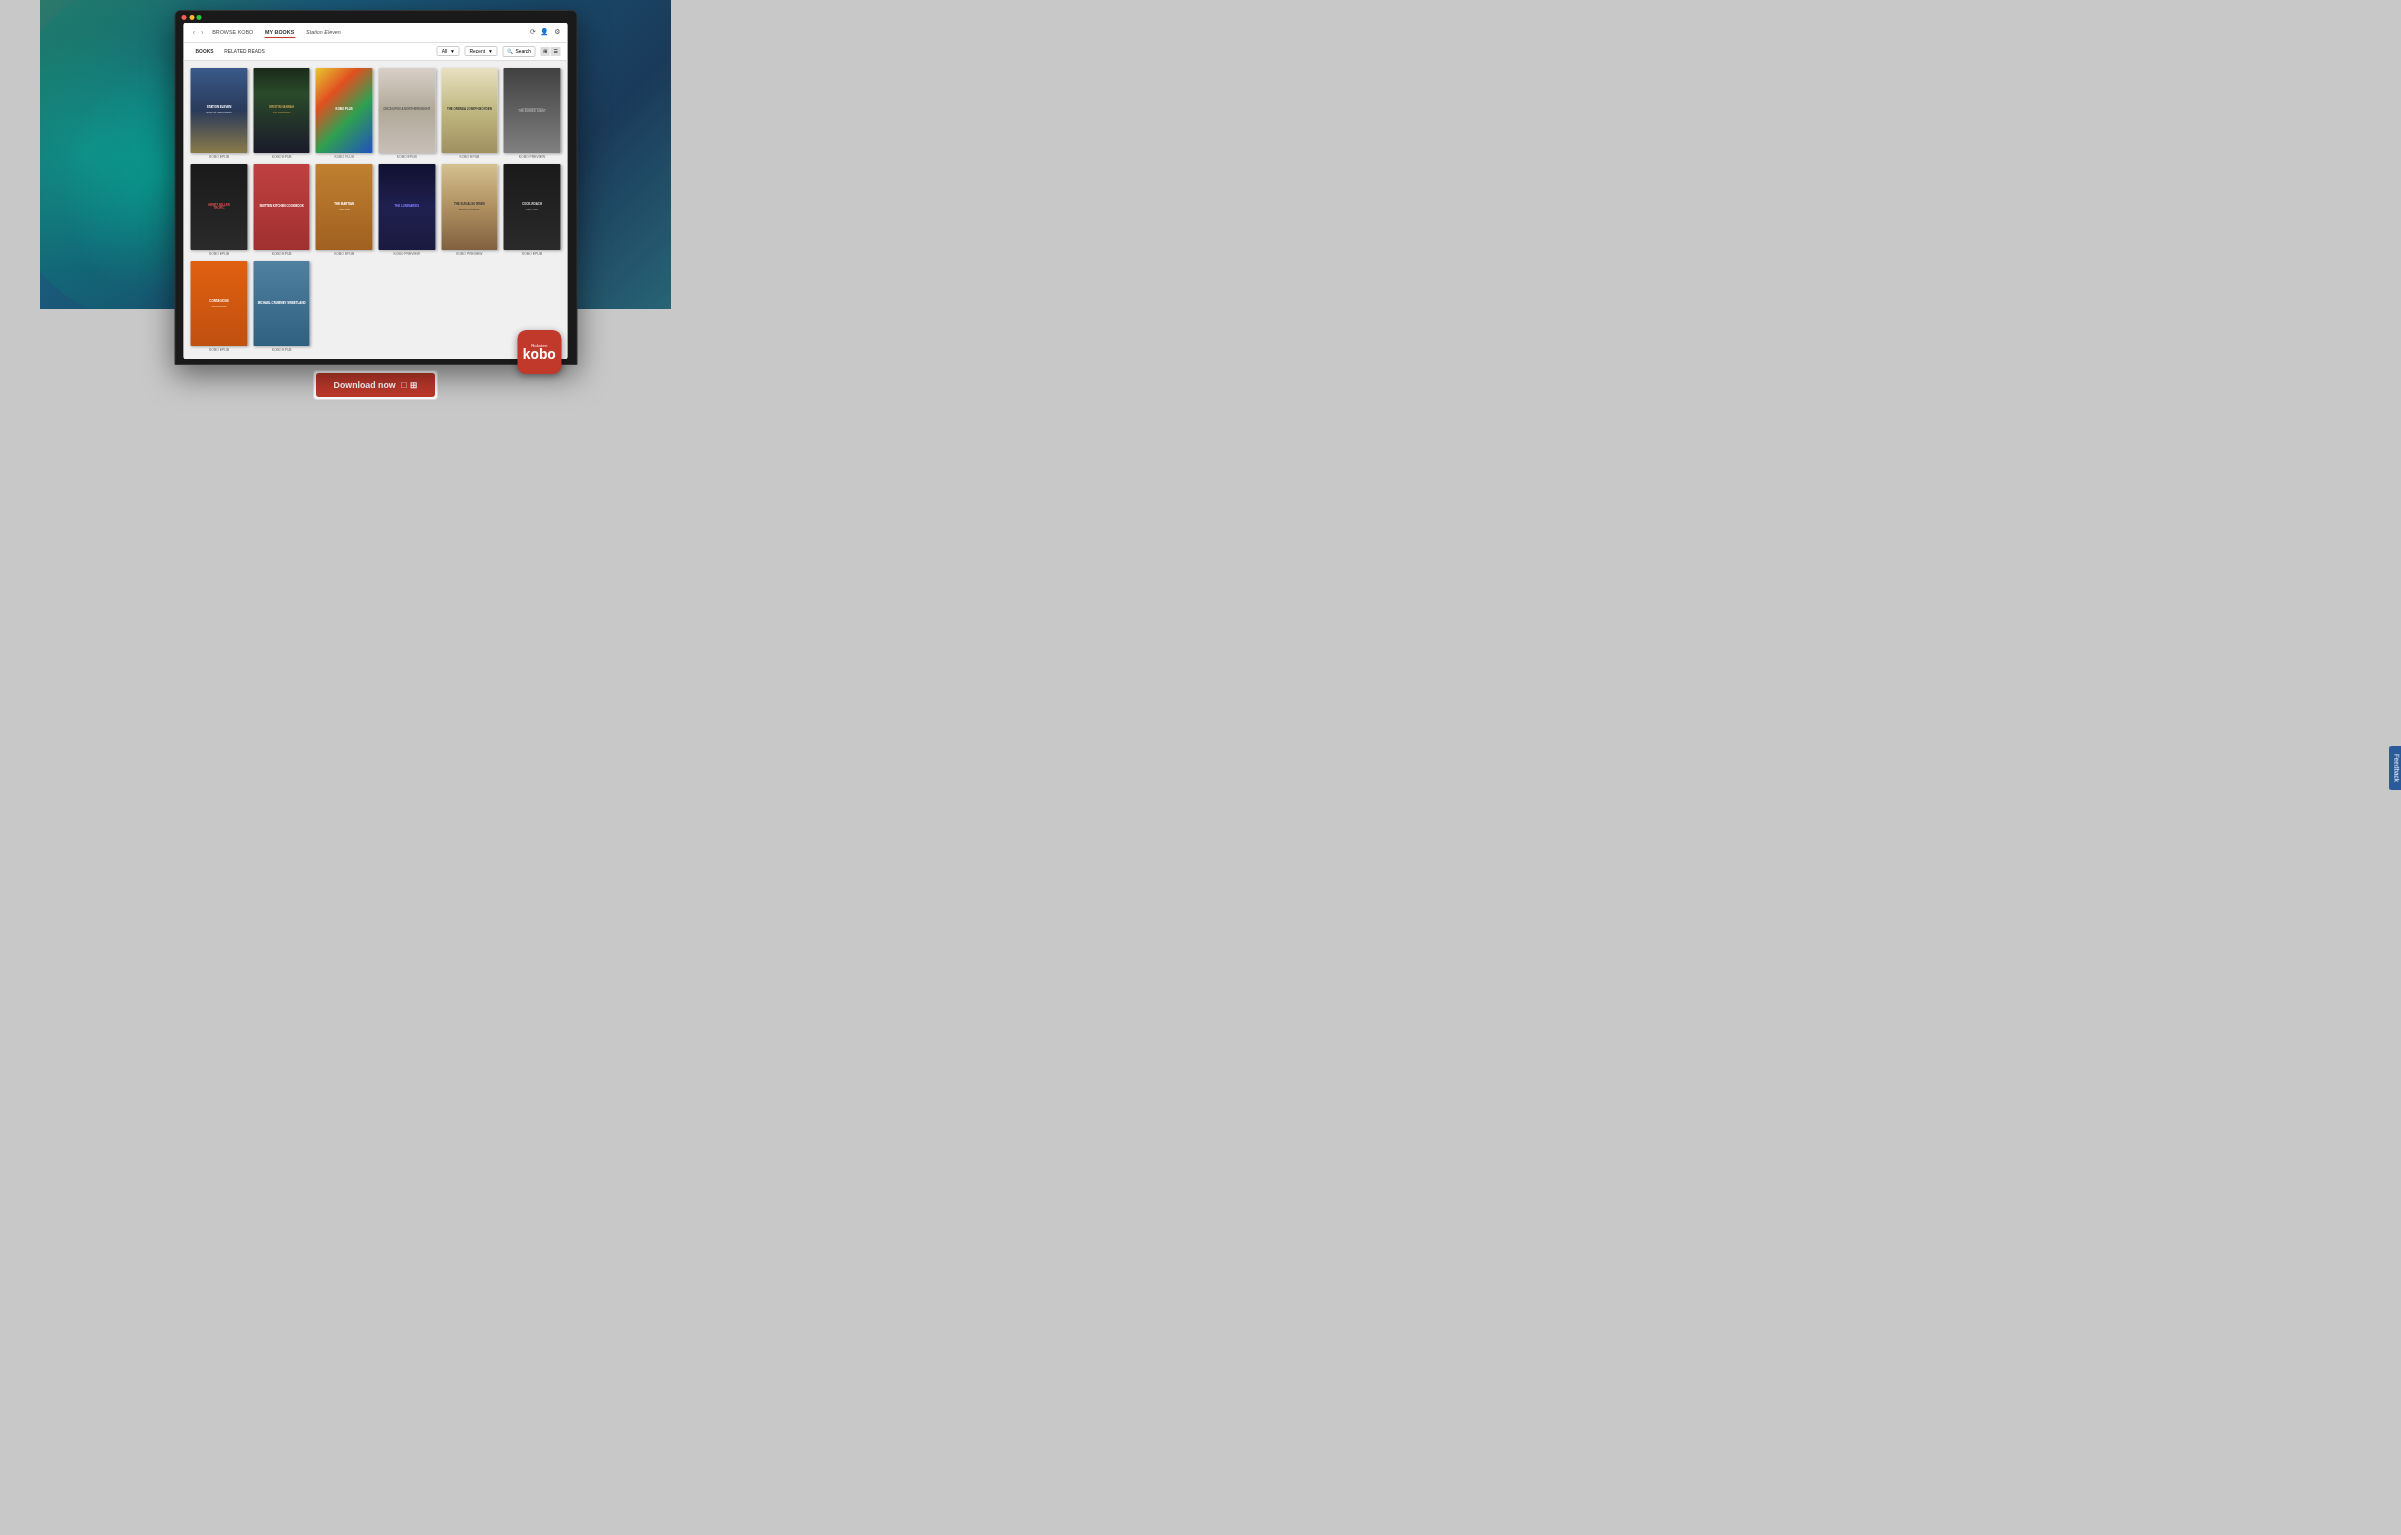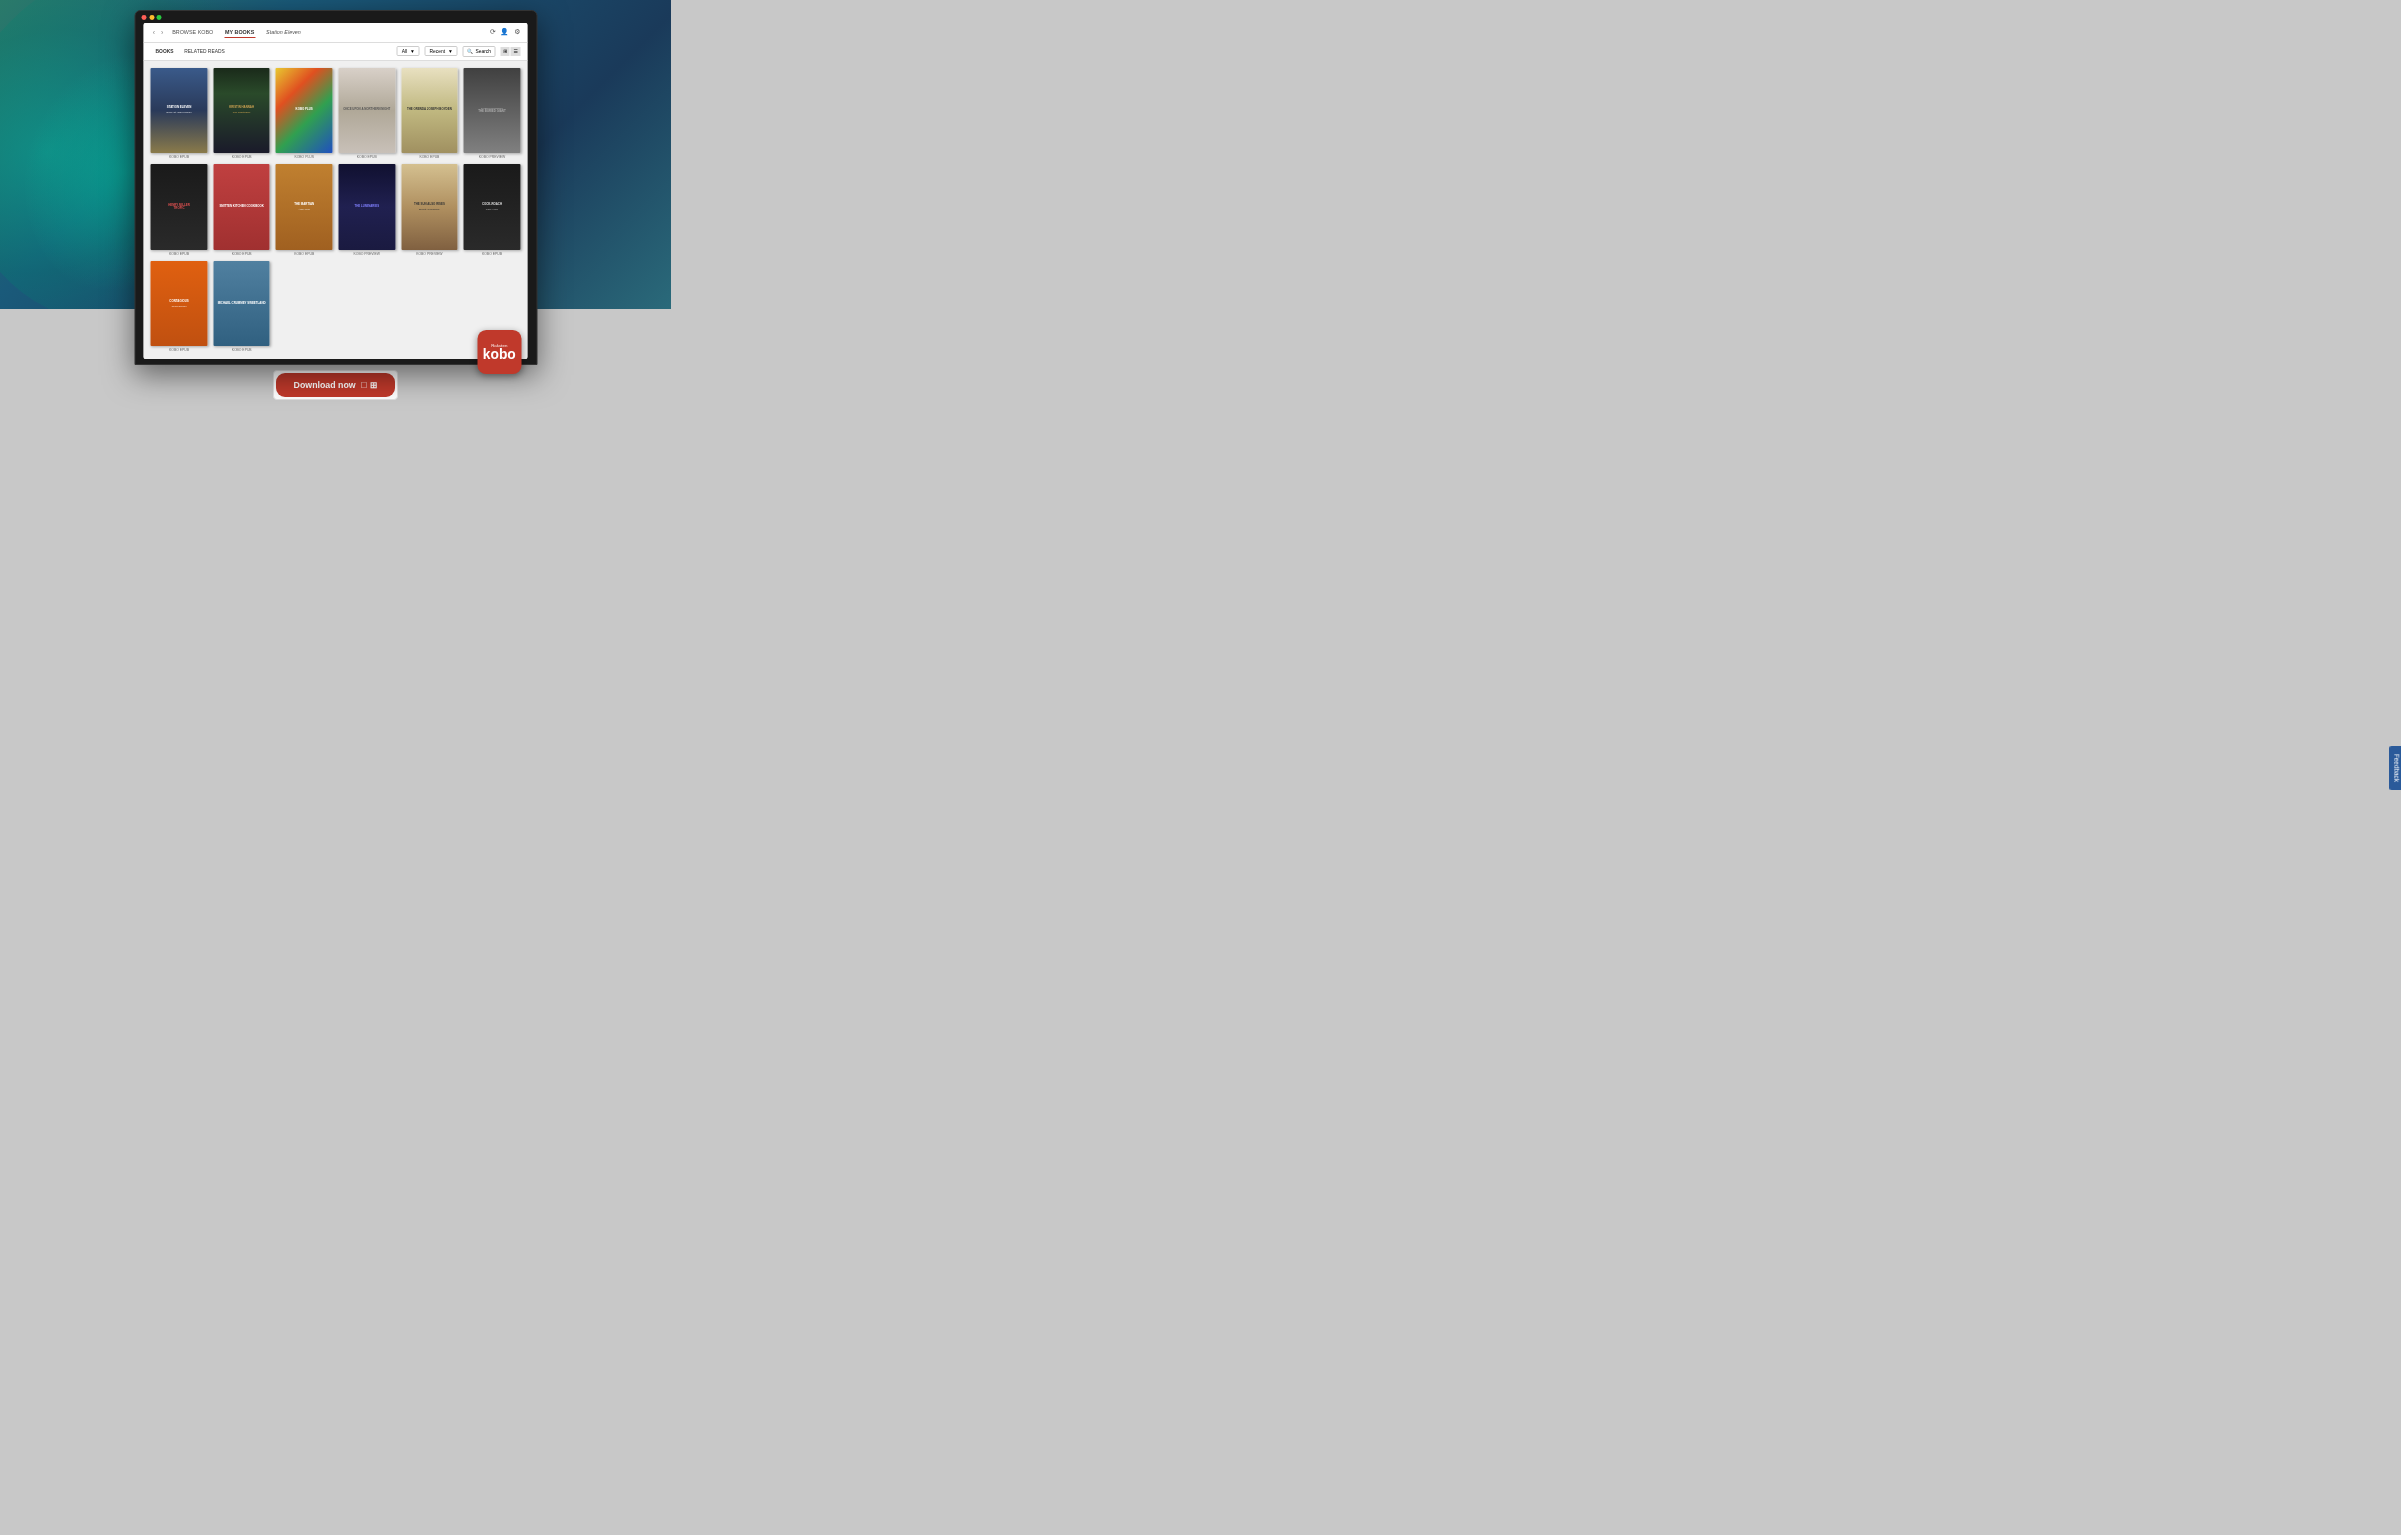--- a/index.html
+++ b/index.html
@@ -8,20 +8,21 @@
       min-height: 427px;
       background: #c8c8c8;
       font-family: Arial, Helvetica, sans-serif;
       overflow-x: hidden;
     }
 
     .page-wrapper {
       position: relative;
       width: 100%;
       min-height: 427px;
+      margin-left: 40px;
     }
 
     
     .hero-bg {
       position: absolute;
       top: 0; left: 0;
       width: 100%;
       height: 309px;
       background: linear-gradient(135deg, #2a7a6a 0%, #1a5a7a 30%, #1a4a6a 50%, #1a3a5a 70%, #2a6a7a 100%);
       overflow: hidden;
@@ -336,21 +337,21 @@
       border: 1px solid #e0e0e0;
       border-radius: 3.9px;
       padding: 2px;
       background: white;
     }
 
     .download-btn {
       background: #c0392b;
       color: white;
       border: none;
-      border-radius: 9px;
+      border-radius: 3px;
       padding: 6.9px 17.7px;
       font-size: 8.8px;
       font-weight: bold;
       cursor: pointer;
       display: flex;
       align-items: center;
       gap: 4.9px;
     }
 
     .btn-icons {

